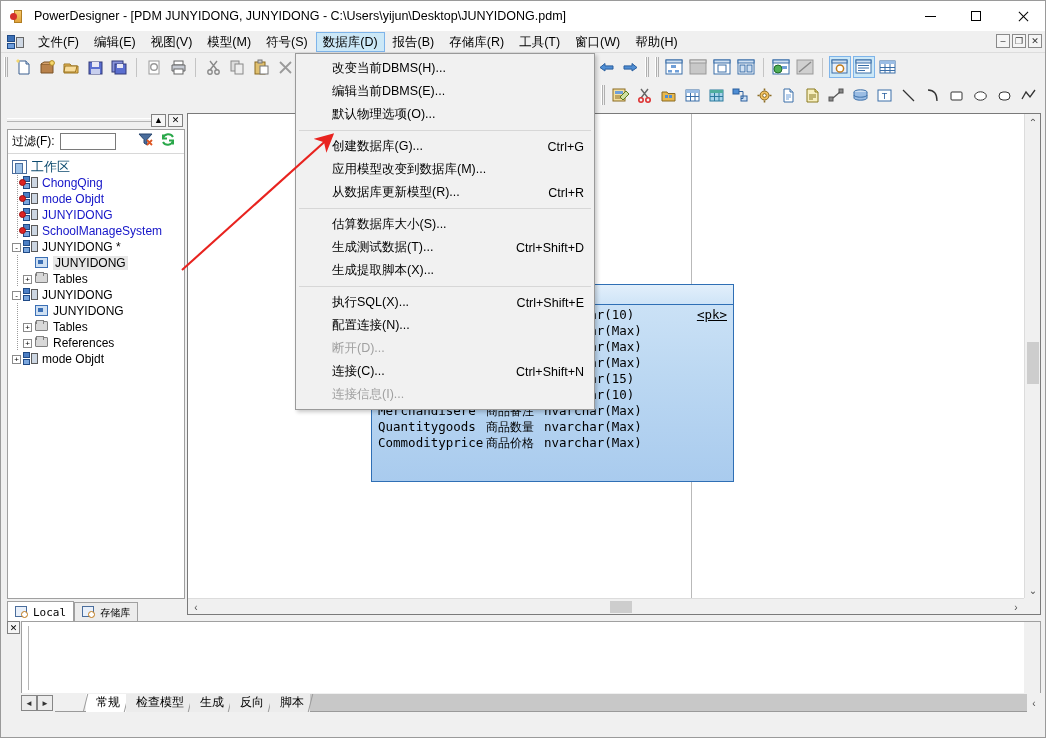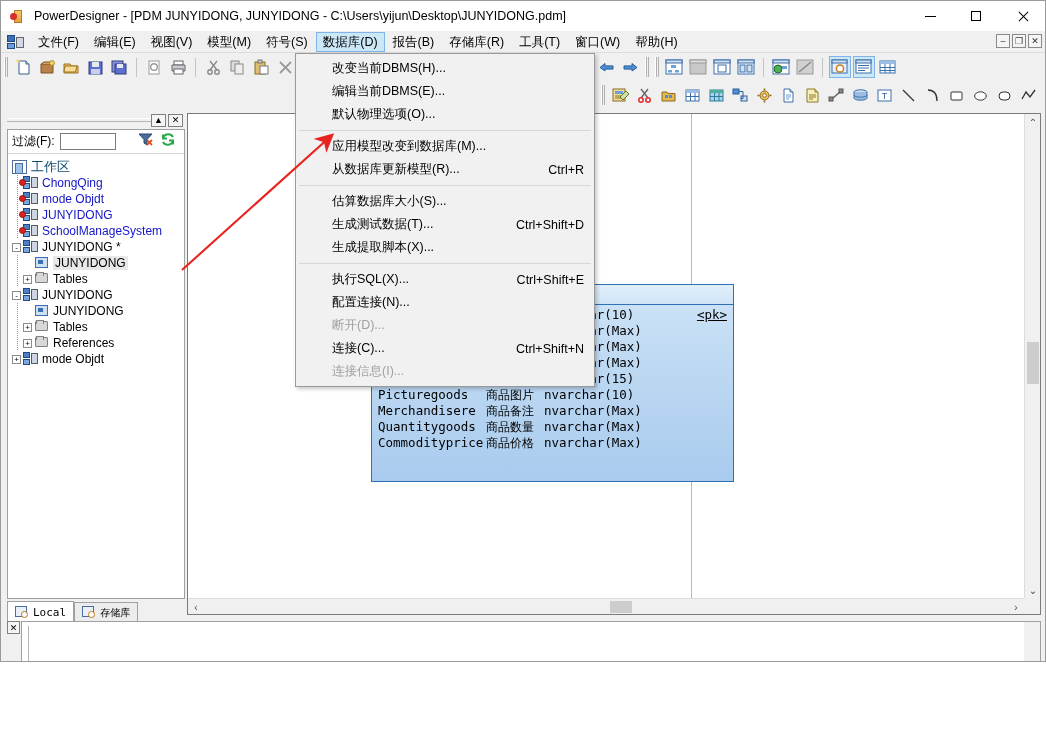--- a/index.html
+++ b/index.html
@@ -5,21 +5,21 @@
   * { box-sizing: border-box; }
   html, body {
     margin: 0; padding: 0;
     width: 1046px; height: 738px;
     overflow: hidden;
     font-family: "Liberation Sans", sans-serif;
     background: #ffffff;
   }
   #app {
     position: relative;
-    width: 1046px; height: 662px;
+    width: 1046px; height: 738px;
     background: #f0f0f0;
     border: 1px solid #9a9a9a;
     overflow: hidden;
   }
 
   
   .titlebar {
     position: absolute; left: 0; top: 0; width: 1044px; height: 30px;
     background: #ffffff;
     display: flex; align-items: center;
@@ -984,20 +984,24 @@
     <div class="dd-item">
       <span>编辑当前DBMS(E)...</span>
       <span class="dd-accel"></span>
     </div>
     <div class="dd-item">
       <span>默认物理选项(O)...</span>
       <span class="dd-accel"></span>
     </div>
     <div class="dd-sep"></div>
     <div class="dd-item">
+      <span>创建数据库(G)...</span>
+      <span class="dd-accel">Ctrl+G</span>
+    </div>
+    <div class="dd-item">
       <span>应用模型改变到数据库(M)...</span>
       <span class="dd-accel"></span>
     </div>
     <div class="dd-item">
       <span>从数据库更新模型(R)...</span>
       <span class="dd-accel">Ctrl+R</span>
     </div>
     <div class="dd-sep"></div>
     <div class="dd-item">
       <span>估算数据库大小(S)...</span>

